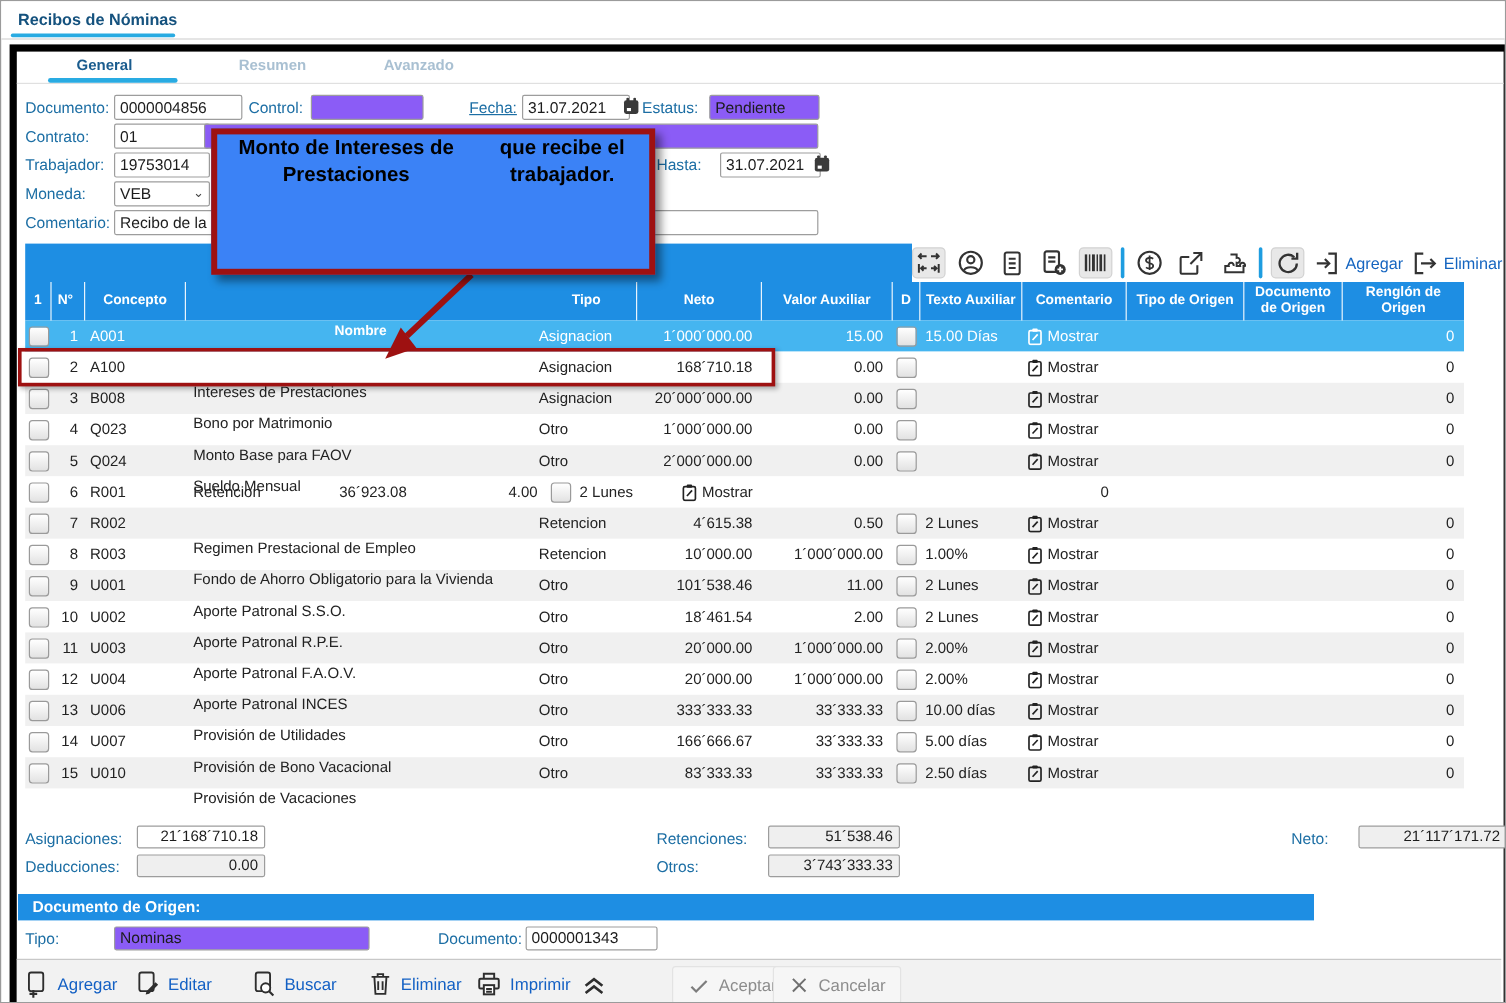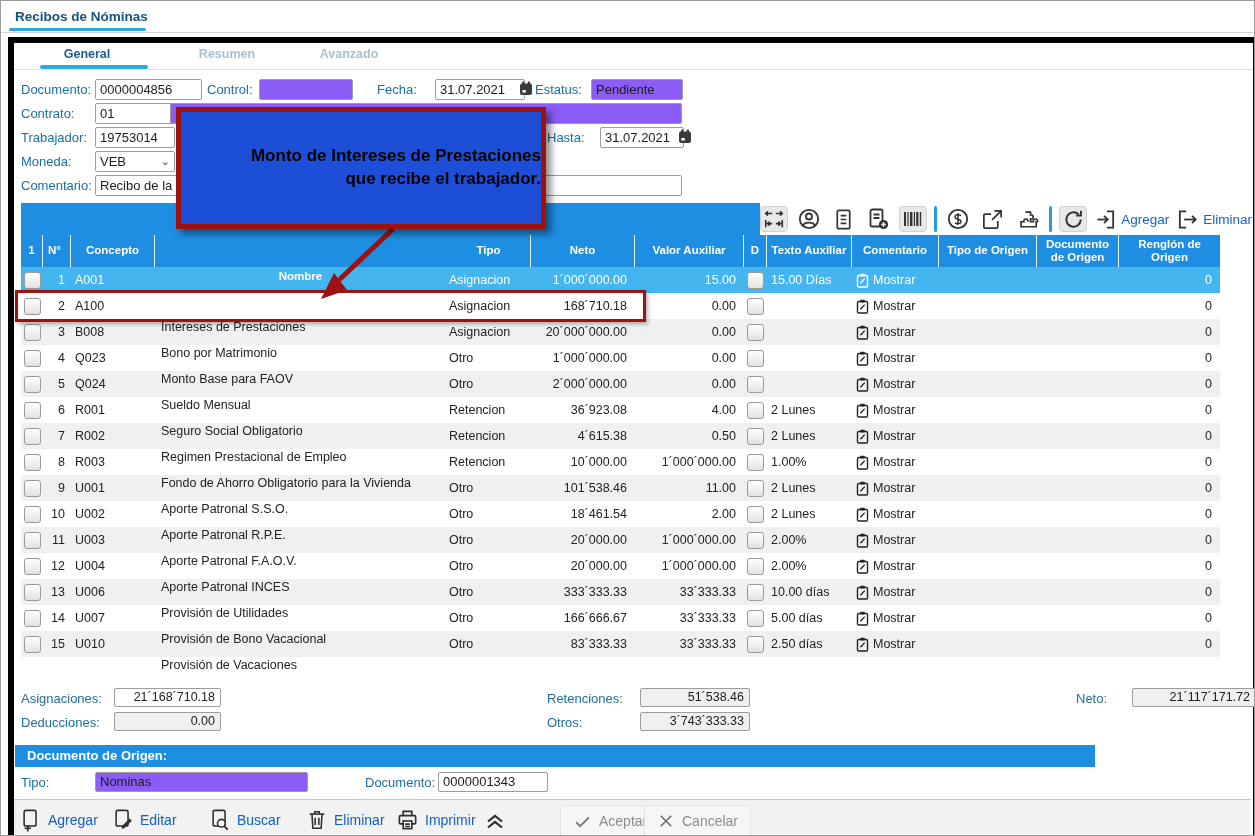--- a/index.html
+++ b/index.html
@@ -52,22 +52,22 @@
   .td.ctr{display:flex;align-items:center;justify-content:center;padding:0;}
   .td.rt{text-align:right;padding-right:8px;}
   .td.flexcell{display:flex;align-items:center;gap:4px;line-height:normal;}
   .c0{width:22px;}.c1{width:28px;text-align:right;padding-right:6px;}.c2{width:84px;}.c3{width:288px;padding-left:6px;margin-top:42px;}
   .c4{width:88px;padding-left:6px;}.c5{width:104px;}.c6{width:109px;}.c7{width:23px;}
   .c8{width:85px;}.c9{width:87px;}.c10{width:98px;}.c11{width:82px;}.c12{width:101px;}
   .cb{display:inline-block;width:15px;height:15px;border:1px solid #9a9a9a;border-radius:3px;background:linear-gradient(#ffffff,#e2e2e2);}
   .clip-icon svg{display:block;}
 
   
-  .callout{position:absolute;left:162px;top:64px;width:360px;height:112px;background:#1d4ed8;border:5px solid #9e1111;
-           box-shadow:5px 5px 7px rgba(0,0,0,.45);z-index:30;display:flex;flex-direction:column;align-items:flex-end;justify-content:center;}
+  .callout{position:absolute;left:162px;top:64px;width:360px;height:112px;background:#3b82f6;border:5px solid #9e1111;
+           box-shadow:5px 5px 7px rgba(0,0,0,.45);z-index:30;display:flex;flex-direction:row;align-items:flex-start;justify-content:center;}
   .callout div{font-size:17px;font-weight:bold;color:#000;line-height:1.35;text-align:center;}
   .arrow-svg{position:absolute;left:295px;top:184px;z-index:29;}
   .rowbox{position:absolute;left:1px;top:247px;width:631px;height:32px;border:3px solid #9e1111;box-sizing:border-box;
           z-index:25;box-shadow:2px 2px 4px rgba(0,0,0,.3);}
 
   
   .tot-fld{position:absolute;height:17px;border:1px solid #9d9d9d;border-radius:2px;background:#efefef;
            font-size:12.5px;line-height:17px;padding:0 5px;text-align:right;color:#1c1c1c;}
   .tot-fld.white{background:#fff;}
 
@@ -98,21 +98,21 @@
       <div class="tab active" style="left:3px;">General</div>
       <div class="tab inactive" style="left:143px;">Resumen</div>
       <div class="tab inactive" style="left:265px;">Avanzado</div>
       <div class="tab-underline"></div>
     </div>
 
     <div class="lbl" style="left:7px;top:39px;">Documento:</div>
     <div class="fld" style="left:81px;top:36px;width:97px;">0000004856</div>
     <div class="lbl" style="left:193px;top:39px;text-align:right;">Control:</div>
     <div class="fld ro" style="left:245px;top:36px;width:84px;"></div>
-    <div class="lbl" style="left:363px;top:39px;">Fecha:</div>
+    <div class="lbl" style="left:377px;top:39px;text-decoration:underline;">Fecha:</div>
     <div class="fld" style="left:421px;top:36px;width:80px;">31.07.2021</div>
     <span class="cal-icon" style="left:505px;top:38px;">
       <svg width="14" height="15" viewBox="0 0 14 15">
           <rect x="1" y="2.5" width="12" height="11.5" rx="2" fill="#3a3a3a"></rect>
           <rect x="3" y="0.5" width="2.2" height="3.5" rx="0.8" fill="#3a3a3a"></rect>
           <rect x="8.8" y="0.5" width="2.2" height="3.5" rx="0.8" fill="#3a3a3a"></rect>
           <rect x="3.4" y="9" width="3.4" height="2.6" fill="#fff"></rect>
         </svg>
     </span>
     <div class="lbl" style="left:521px;top:39px;">Estatus:</div>
@@ -382,21 +382,20 @@
             <div class="td c10"></div>
             <div class="td c11"></div>
             <div class="td c12 rt">0</div>
           </div>
           <div class="trow">
             <div class="td c0 ctr">
               <span class="cb"></span>
             </div>
             <div class="td c1">6</div>
             <div class="td c2">R001</div>
-            <div class="td c3">Seguro Social Obligatorio</div>
             <div class="td c4">Retencion</div>
             <div class="td c5 rt">36´923.08</div>
             <div class="td c6 rt">4.00</div>
             <div class="td c7 ctr">
               <span class="cb"></span>
             </div>
             <div class="td c8">2 Lunes</div>
             <div class="td c9 flexcell">
               <span class="clip-icon">
                 <svg width="13" height="15" viewBox="0 0 14 16" fill="none" stroke="currentColor" stroke-width="1.5">

